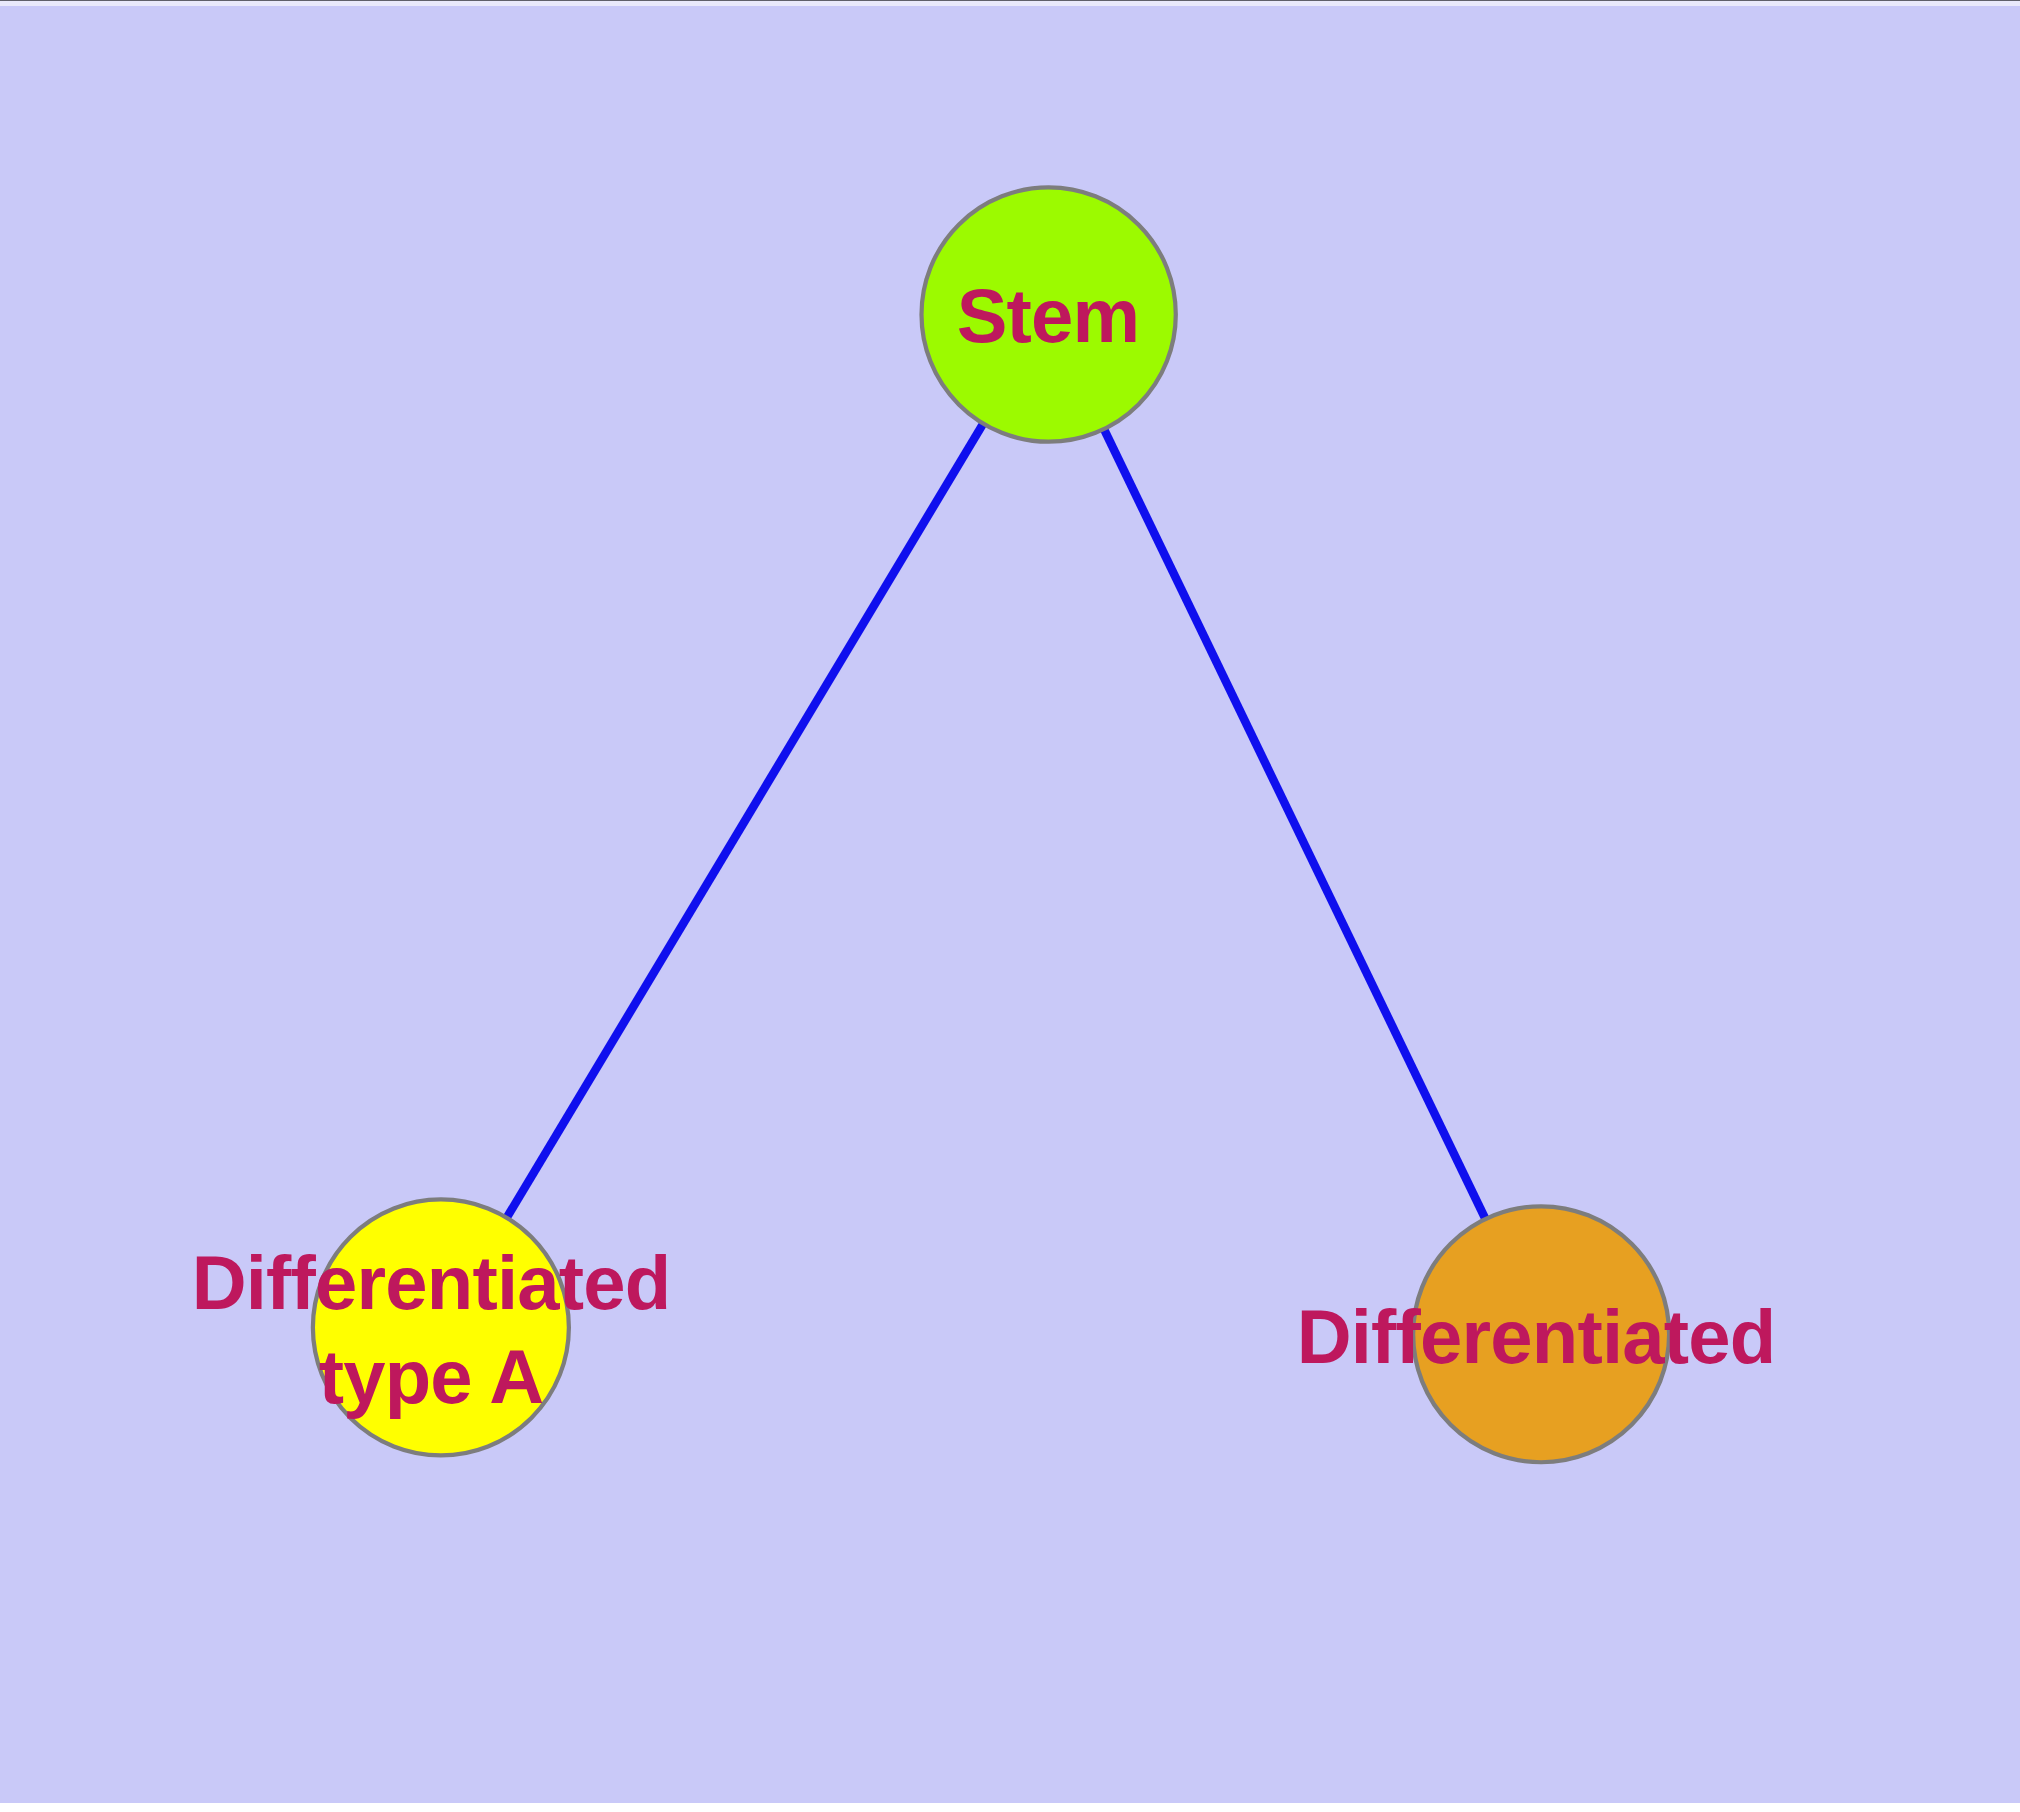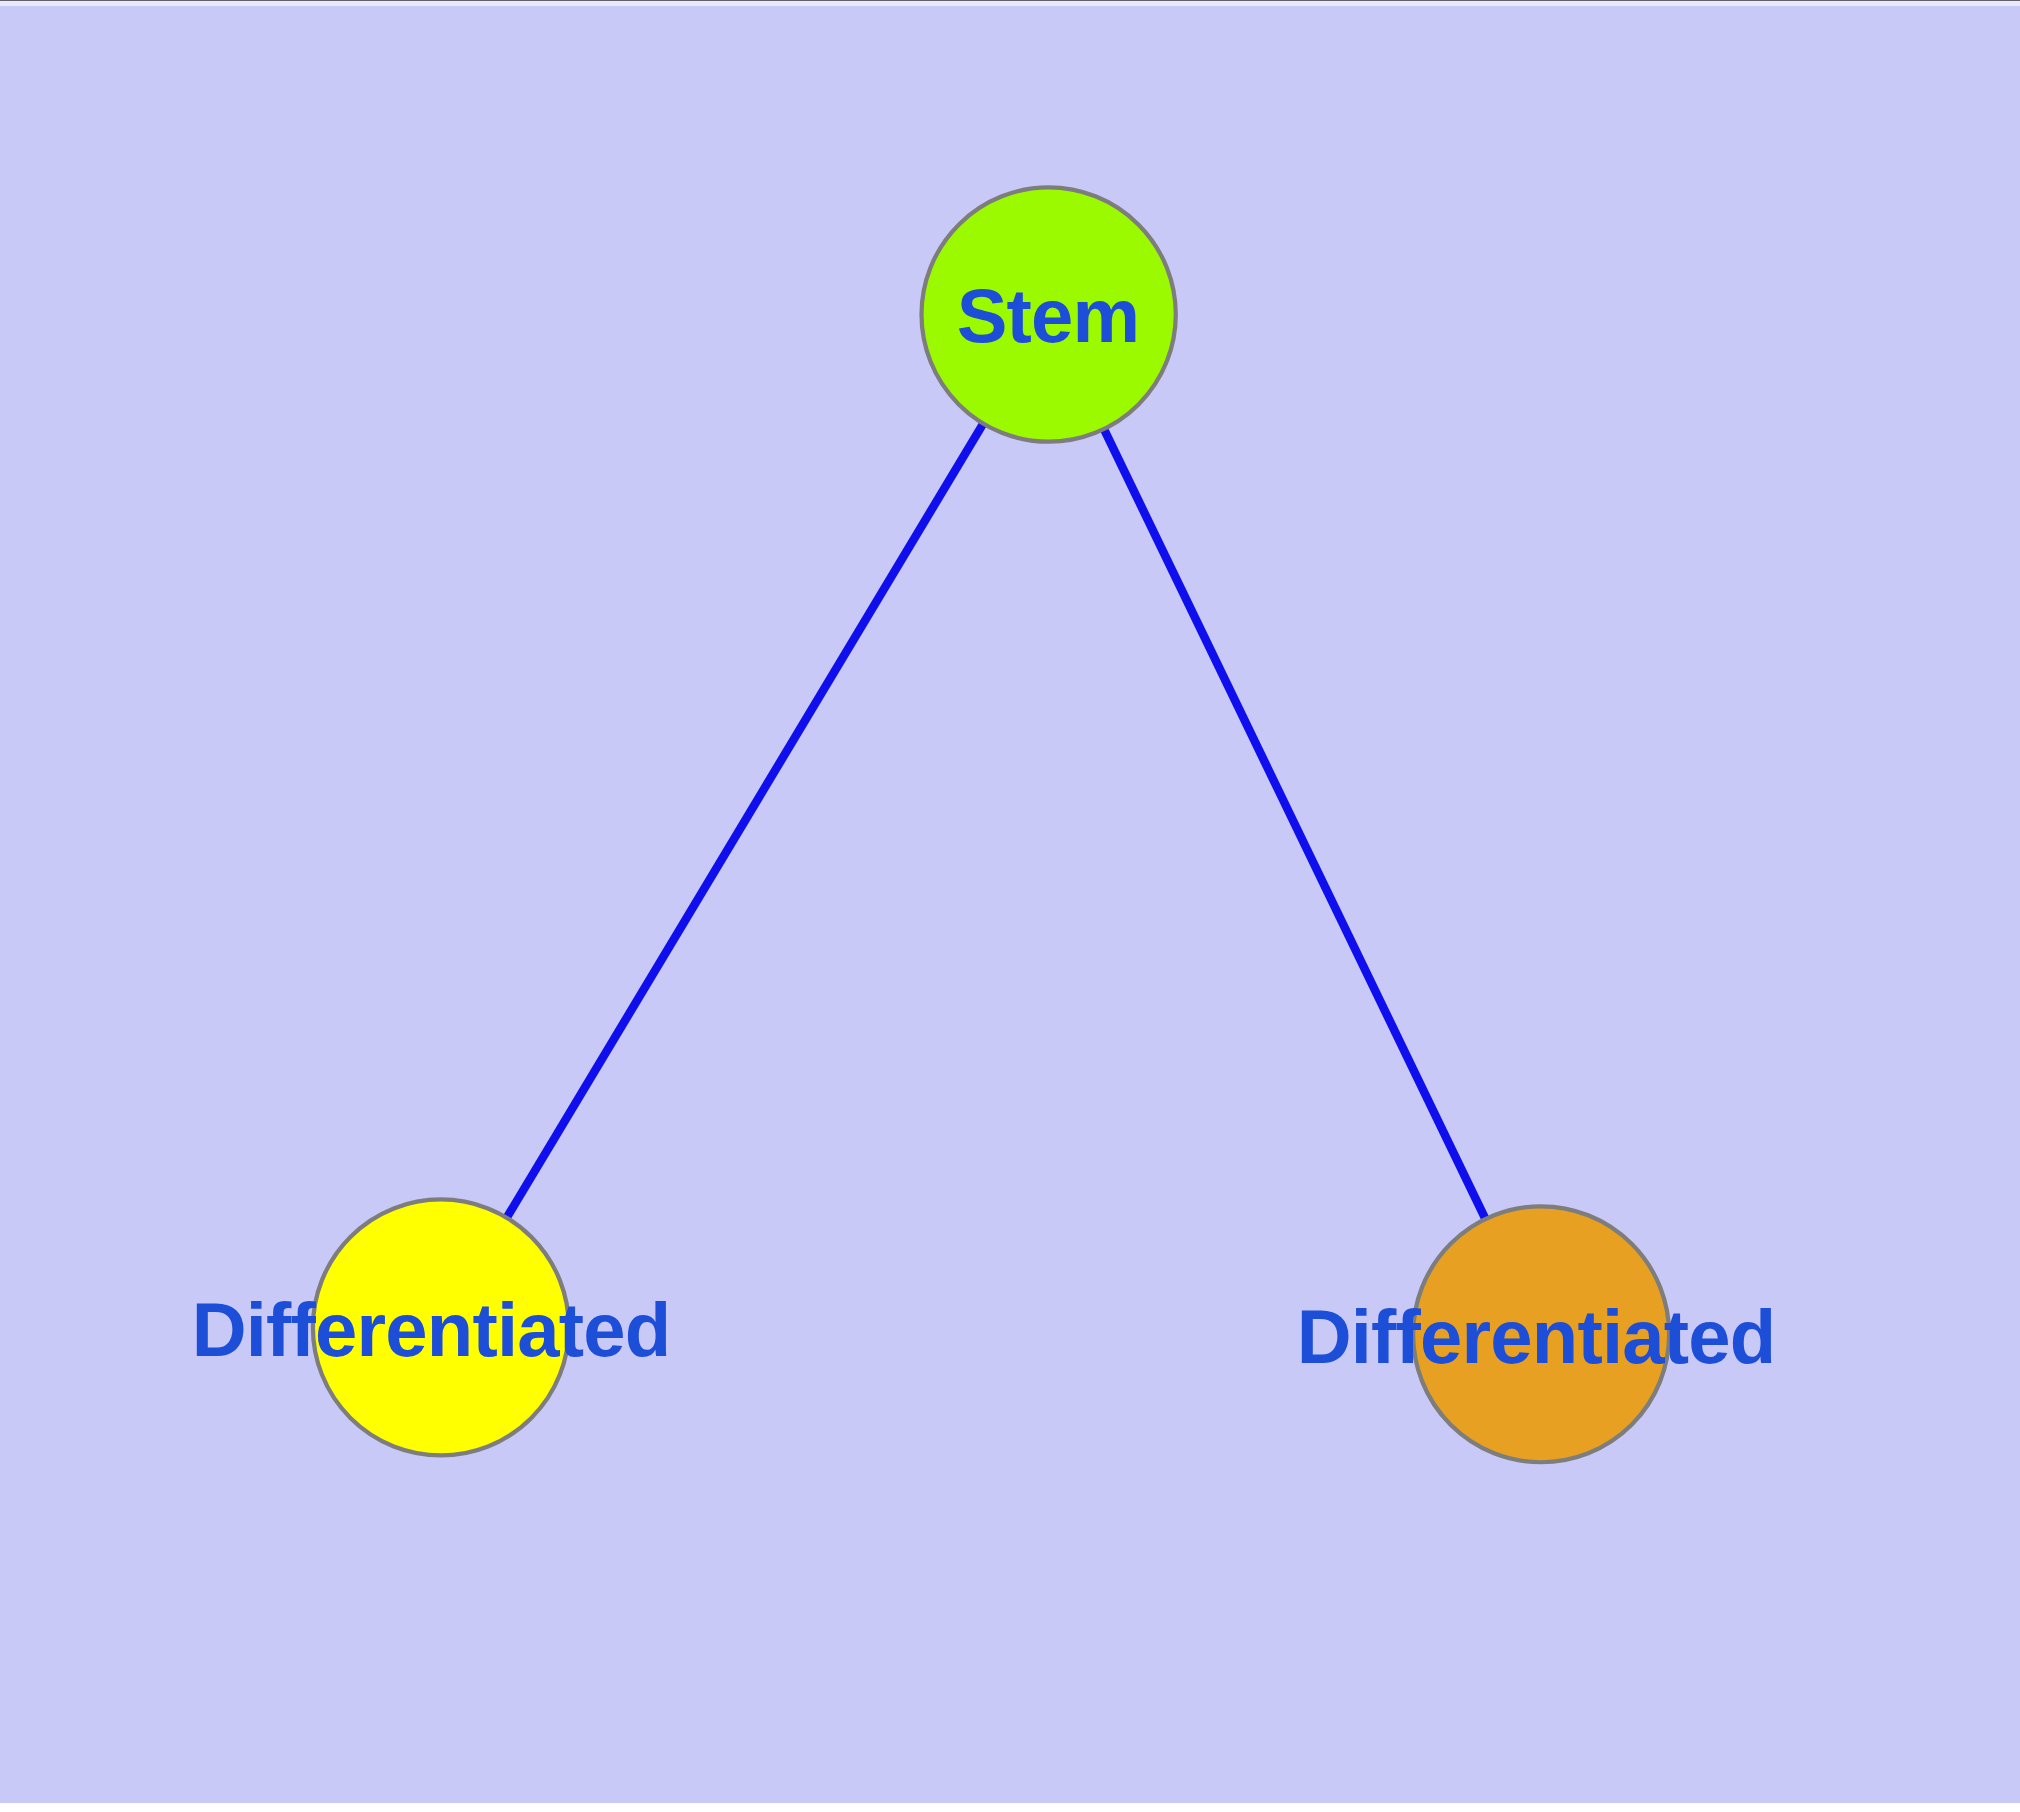--- a/index.html
+++ b/index.html
@@ -34,21 +34,21 @@
   }
   .canvas svg {
     position: absolute;
     top: 0; left: 0;
     width: 100%;
     height: 100%;
   }
   .node-label {
     position: absolute;
     transform: translate(-50%, -50%);
-    color: #1d4ed8;
+    color: #be185d;
     font-weight: 700;
     font-size: 76px;
     line-height: 94px;
     text-align: center;
     white-space: nowrap;
     letter-spacing: -0.8px;
   }
   .node-label span { display: block; }
   .label-stem   { left: 1048px; top: 310px; }
   .label-type-a { left: 431px;  top: 1324px; }
@@ -69,20 +69,21 @@
       <circle cx="520" cy="1559" r="151" stroke="#7d7d7d" stroke-width="5" fill="#ffff00"></circle>
       <circle cx="1818" cy="1567" r="151" stroke="#7d7d7d" stroke-width="5" fill="#e7a021"></circle>
     </svg>
 
     <div class="node-label label-stem">
       <span>Stem</span>
     </div>
 
     <div class="node-label label-type-a">
       <span>Differentiated</span>
+      <span>type A</span>
     </div>
 
     <div class="node-label label-type-b">
       <span>Differentiated</span>
     </div>
   </div>
 </div>
 
 
 </body></html>

